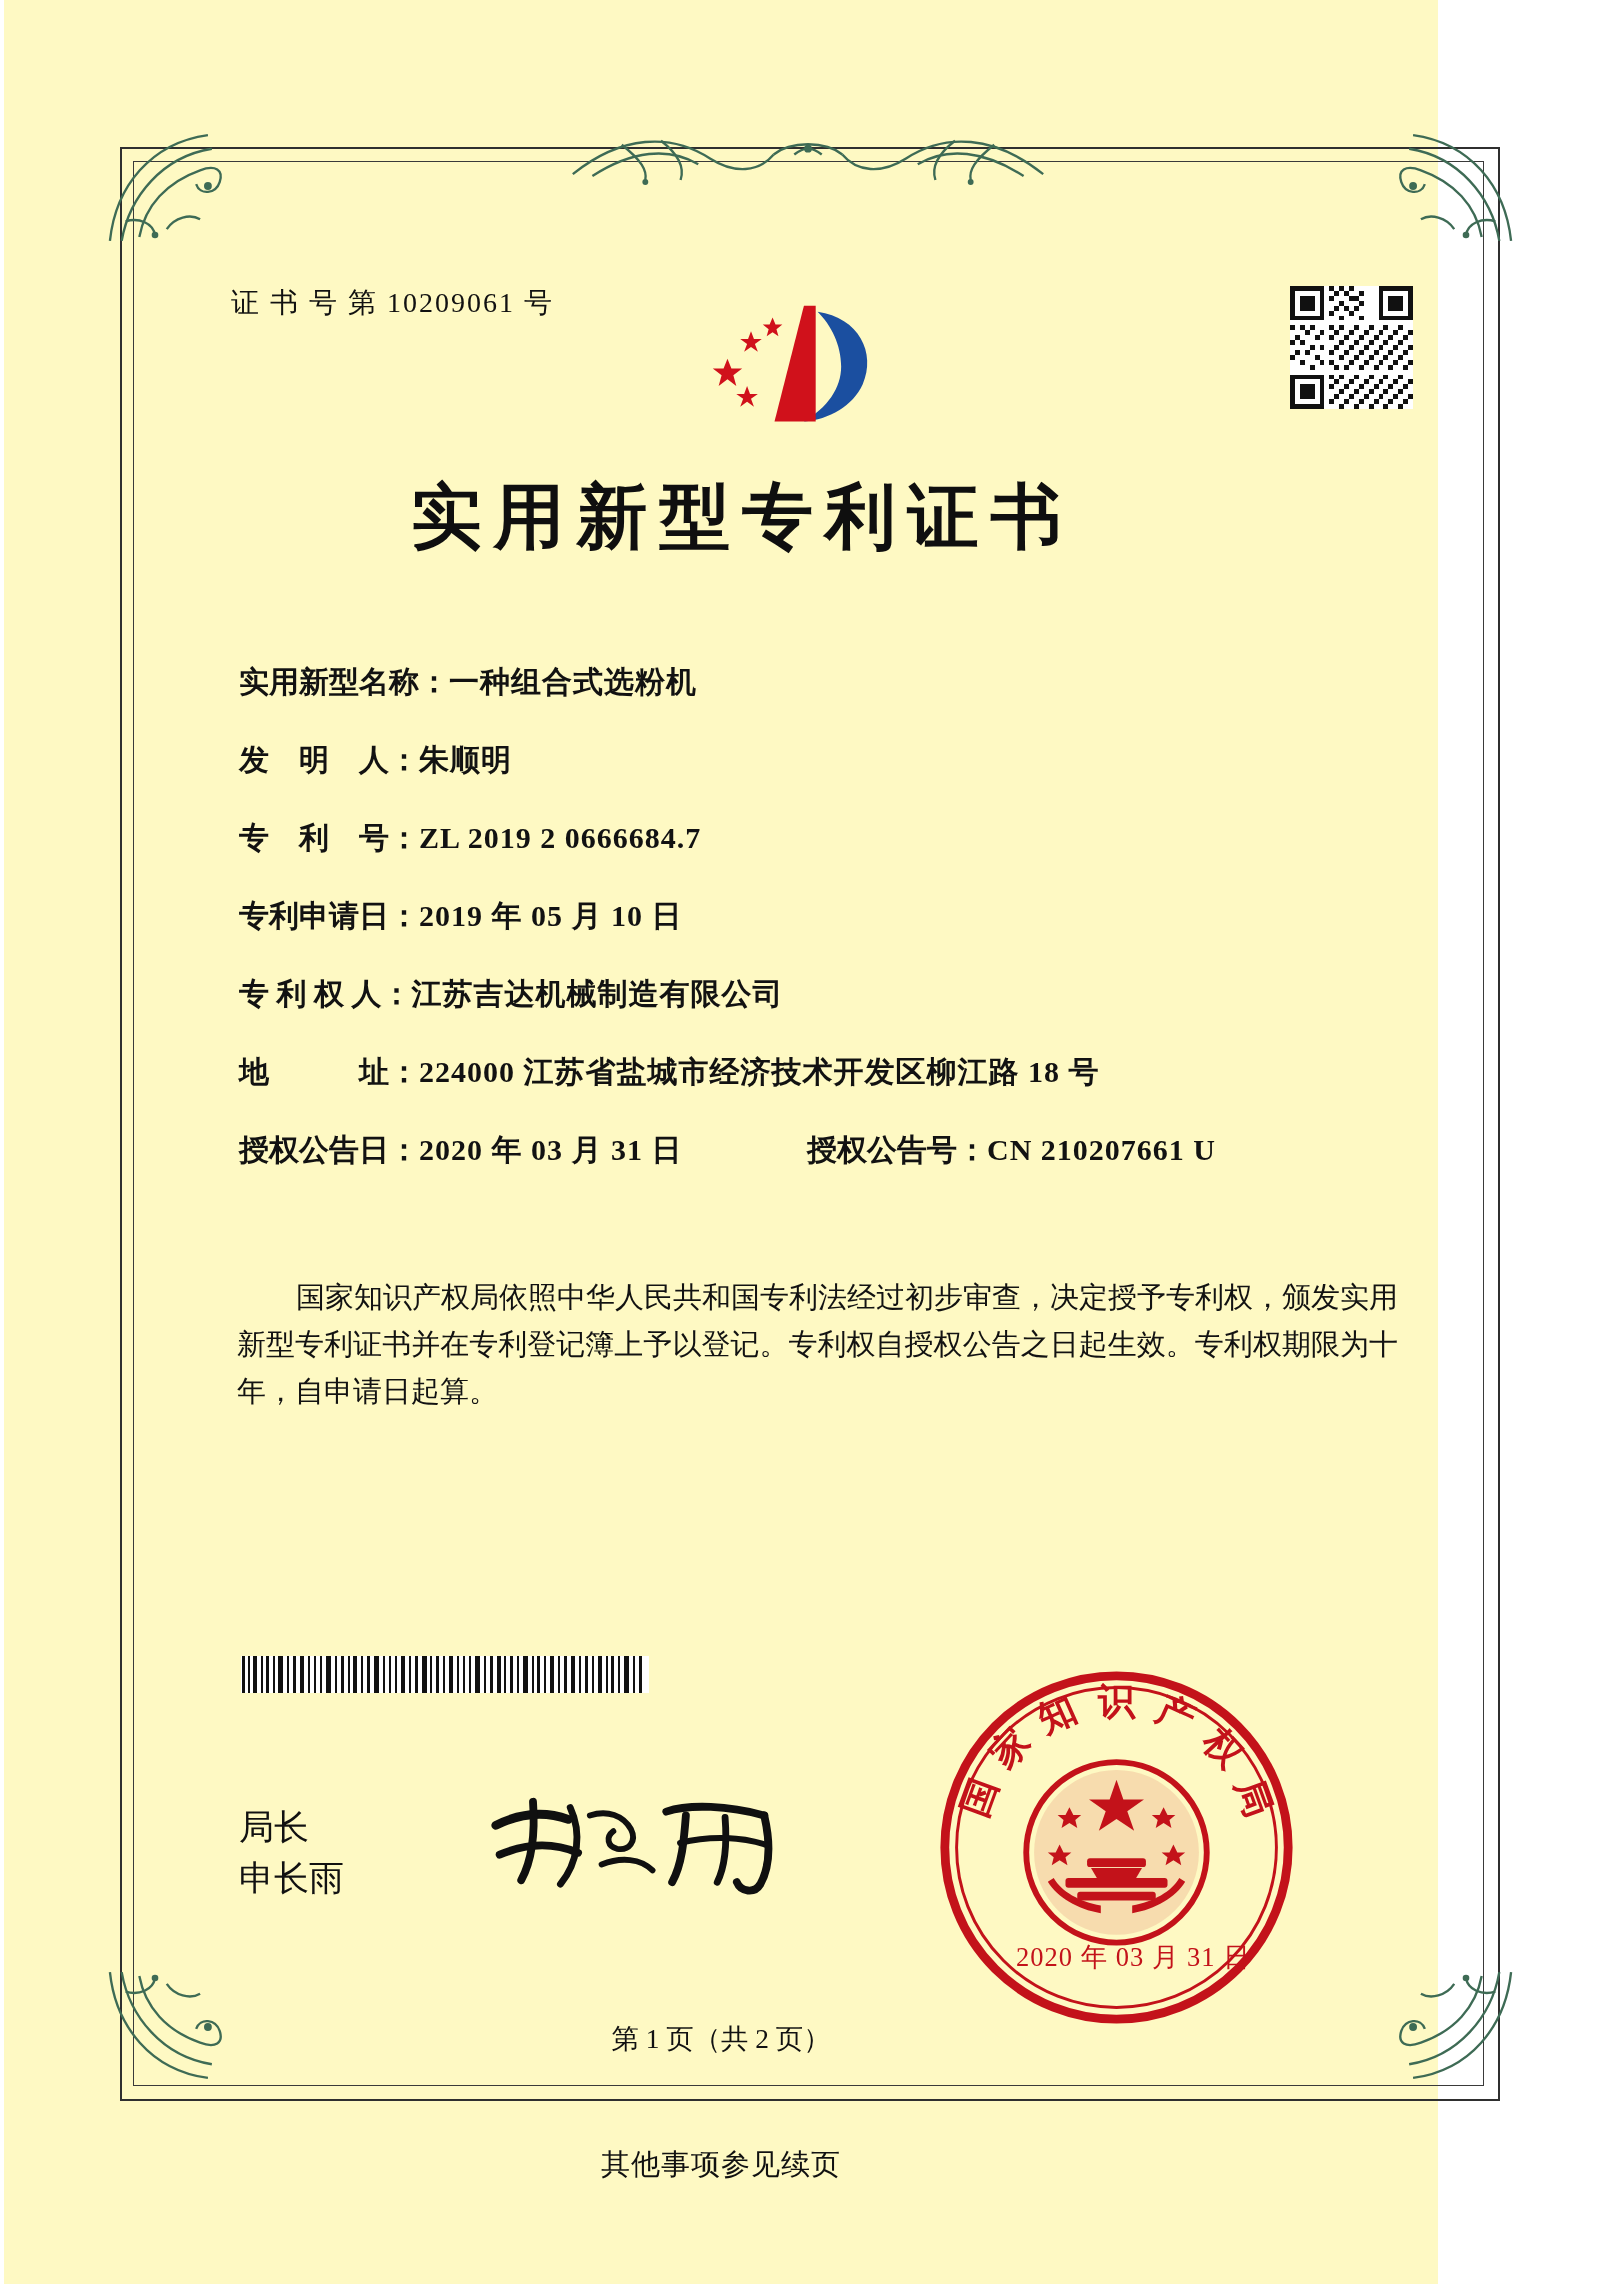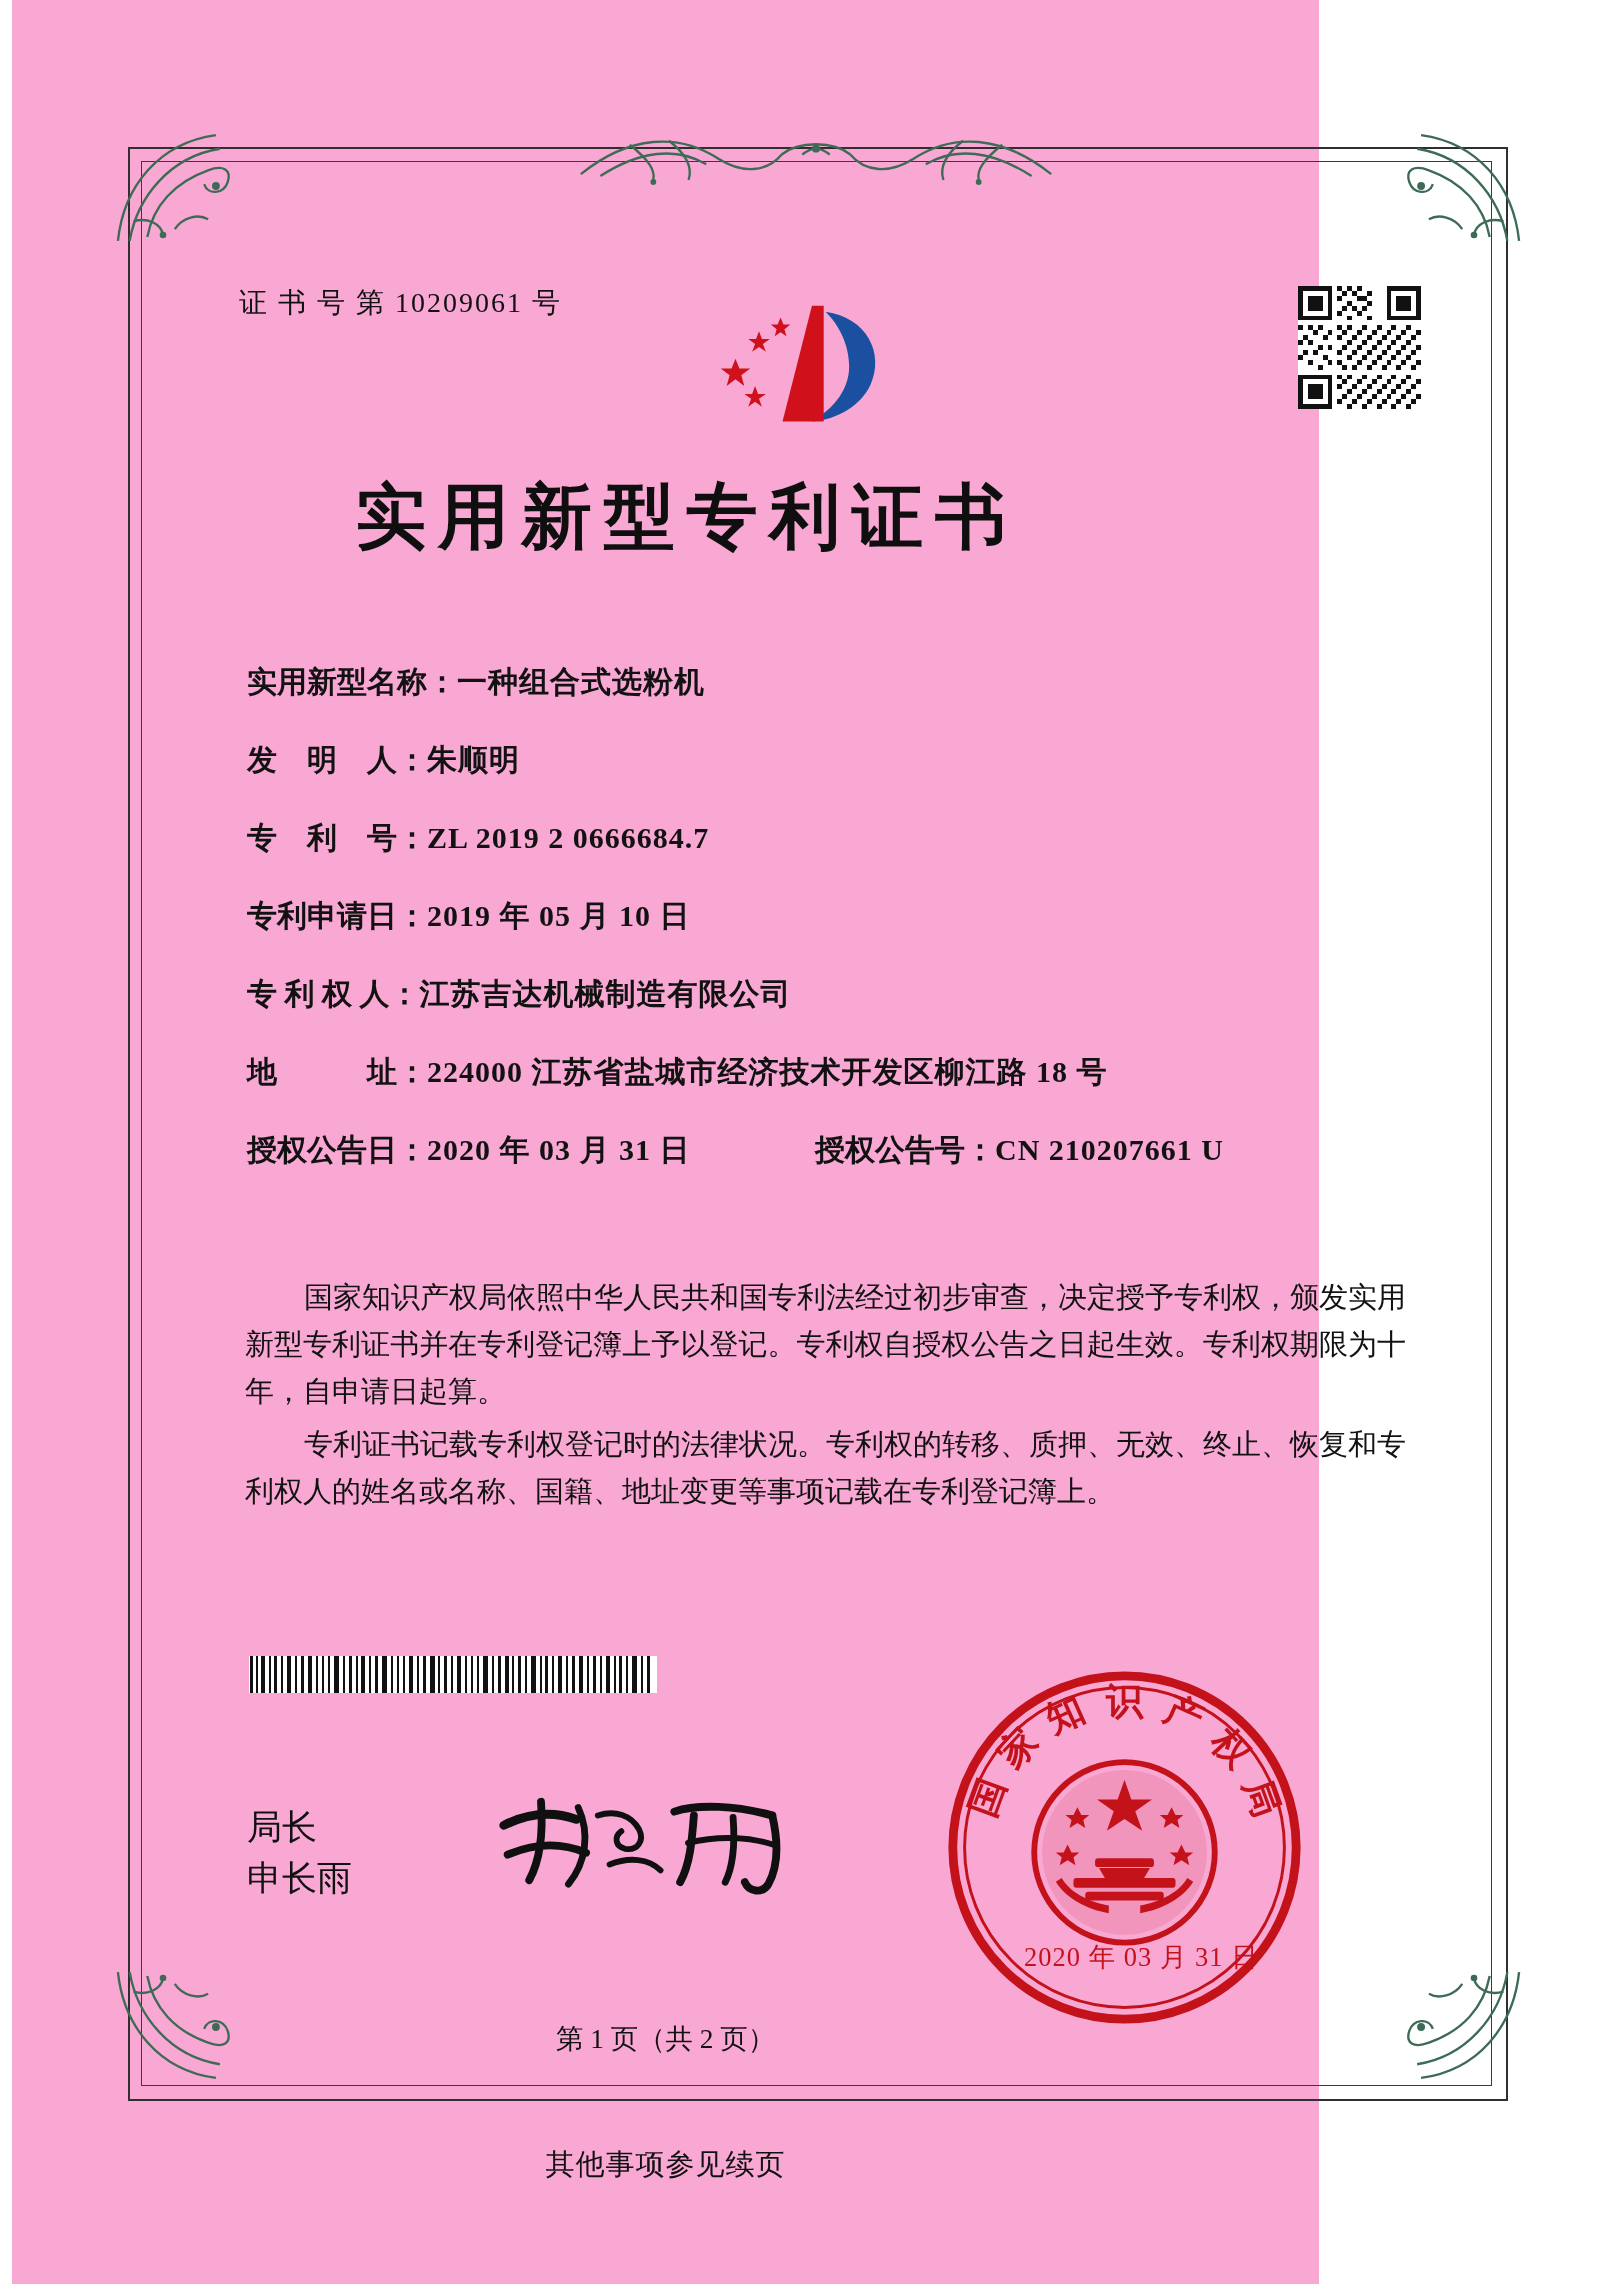--- a/index.html
+++ b/index.html
@@ -12,23 +12,23 @@
     height: 2285px;
     font-family: "Liberation Serif", "DejaVu Serif", serif;
     color: #1a1a1a;
     position: relative;
     overflow: hidden;
   }
 
   
   .page {
     position: absolute;
-    left: 12px; top: 0;
-    width: 1307px; height: 2285px;
-    background: #f9a8d4;
+    left: 4px; top: 0;
+    width: 1434px; height: 2285px;
+    background: #fef9c3;
   }
 
   .frame-outer {
     position: absolute;
     left: 116px; top: 147px;
     width: 1376px; height: 1950px;
     border: 2px solid #2f2f2f;
   }
   .frame-inner {
     position: absolute;
@@ -479,21 +479,20 @@
     <div class="field row2">
       <span class="lbl">授权公告日：</span><span class="val">2020 年 03 月 31 日</span>
       <span class="second-label">
         <span class="lbl">授权公告号：</span><span class="val">CN 210207661 U</span>
       </span>
     </div>
   </div>
 
   <div class="paras">
     <p>国家知识产权局依照中华人民共和国专利法经过初步审查，决定授予专利权，颁发实用新型专利证书并在专利登记簿上予以登记。专利权自授权公告之日起生效。专利权期限为十年，自申请日起算。</p>
-    <p>专利证书记载专利权登记时的法律状况。专利权的转移、质押、无效、终止、恢复和专利权人的姓名或名称、国籍、地址变更等事项记载在专利登记簿上。</p>
   </div>
 
   <div class="barcode">
     <svg viewBox="0 0 420 38" xmlns="http://www.w3.org/2000/svg" shape-rendering="crispEdges">
       <rect width="420" height="38" fill="#ffffff"></rect>
       <g fill="#111111">
         <rect x="2" y="0" width="3" height="38"></rect>
           <rect x="8" y="0" width="2" height="38"></rect>
         <rect x="13" y="0" width="4" height="38"></rect>
           <rect x="21" y="0" width="2" height="38"></rect>

